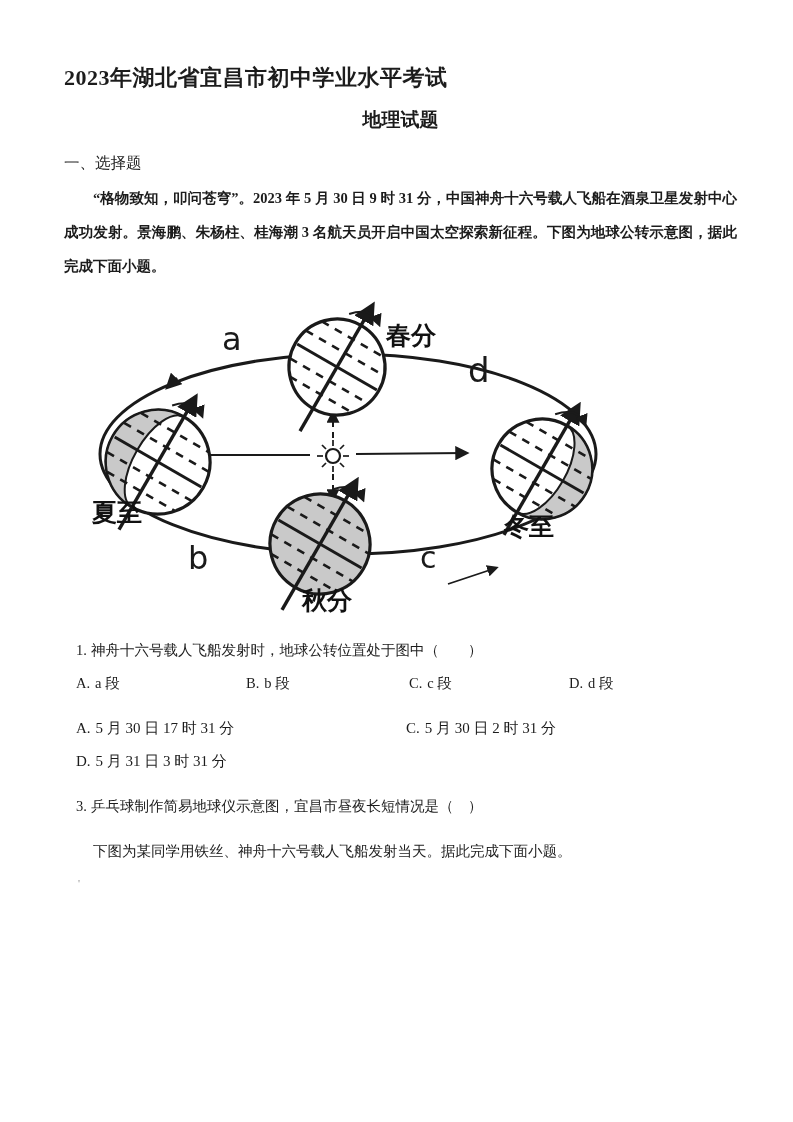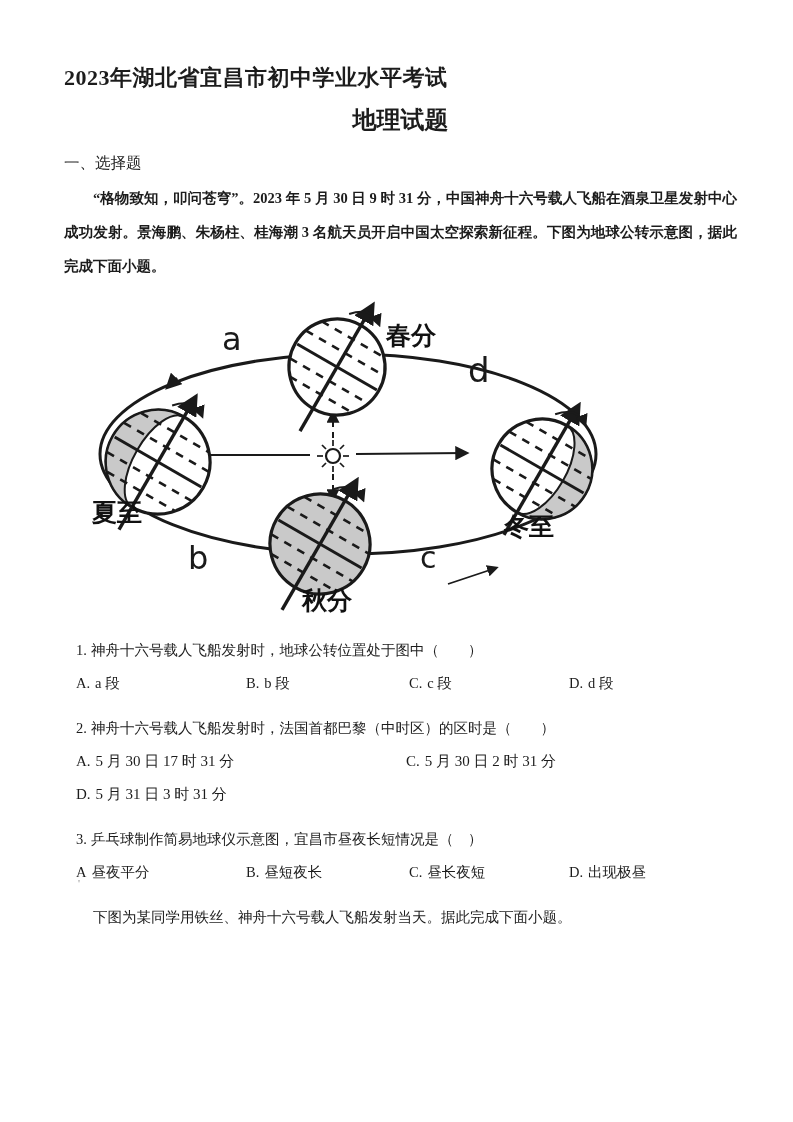--- a/index.html
+++ b/index.html
@@ -7,21 +7,21 @@
     width:793px;height:1122px;background:#ffffff;overflow:hidden;
     font-family:"Liberation Serif","DejaVu Serif",serif;
     color:#1c1c1c;
   }
   .page{padding:0 56px 0 64px;position:relative;width:673px;}
   .doc-title{
     margin:64px 0 0 0;text-align:left;font-size:22px;font-weight:bold;
     line-height:28px;letter-spacing:.5px;
   }
   .doc-subtitle{
-    margin:14px 0 18px 0;text-align:center;font-size:24px;font-weight:bold;line-height:28px;
+    margin:14px 0 18px 0;text-align:center;font-size:19px;font-weight:bold;line-height:28px;
   }
   .section-heading{
     margin:17px 0 0 0;font-size:15.5px;font-weight:normal;line-height:22px;
   }
   .body-par{
     margin:7px 0 0 0;font-size:14.5px;line-height:34px;
     text-indent:2em;text-align:justify;font-weight:bold;
   }
   .figure-wrap{margin:9px 0 0 16px;width:520px;height:330px;}
   svg{display:block;}
@@ -149,35 +149,28 @@
     <div class="q-line"><span class="q-num">1.</span><span>神舟十六号载人飞船发射时，地球公转位置处于图中（　　）</span></div>
     <div class="opts-4">
       <div class="opt"><span class="opt-label">A.</span><span>a 段</span></div>
       <div class="opt"><span class="opt-label">B.</span><span>b 段</span></div>
       <div class="opt"><span class="opt-label">C.</span><span>c 段</span></div>
       <div class="opt"><span class="opt-label">D.</span><span>d 段</span></div>
     </div>
   </div>
 
   <div class="q-block">
-    <div class="q-line"><span class="q-num">2.</span><span>神舟十六号载人飞船发射时，法国首都巴黎（中时区）的区时是（　　）</span></div>
     <div class="opts-2">
       <div class="opt"><span class="opt-label">A.</span><span>5 月 30 日 17 时 31 分</span></div>
       <div class="opt"><span class="opt-label">C.</span><span>5 月 30 日 2 时 31 分</span></div>
       <div class="opt"><span class="opt-label">D.</span><span>5 月 31 日 3 时 31 分</span></div>
     </div>
   </div>
 
   <div class="q-block">
     <div class="q-line"><span class="q-num">3.</span><span>乒乓球制作简易地球仪示意图，宜昌市昼夜长短情况是（　）</span></div>
-    <div class="opts-4">
-      <div class="opt"><span class="opt-label">A</span><span>昼夜平分</span></div>
-      <div class="opt"><span class="opt-label">B.</span><span>昼短夜长</span></div>
-      <div class="opt"><span class="opt-label">C.</span><span>昼长夜短</span></div>
-      <div class="opt"><span class="opt-label">D.</span><span>出现极昼</span></div>
-    </div>
   </div>
 
   <span class="stray-mark">'</span>
 
   <p class="closing-par">下图为某同学用铁丝、神舟十六号载人飞船发射当天。据此完成下面小题。</p>
 
 </div>
 
 </body></html>

